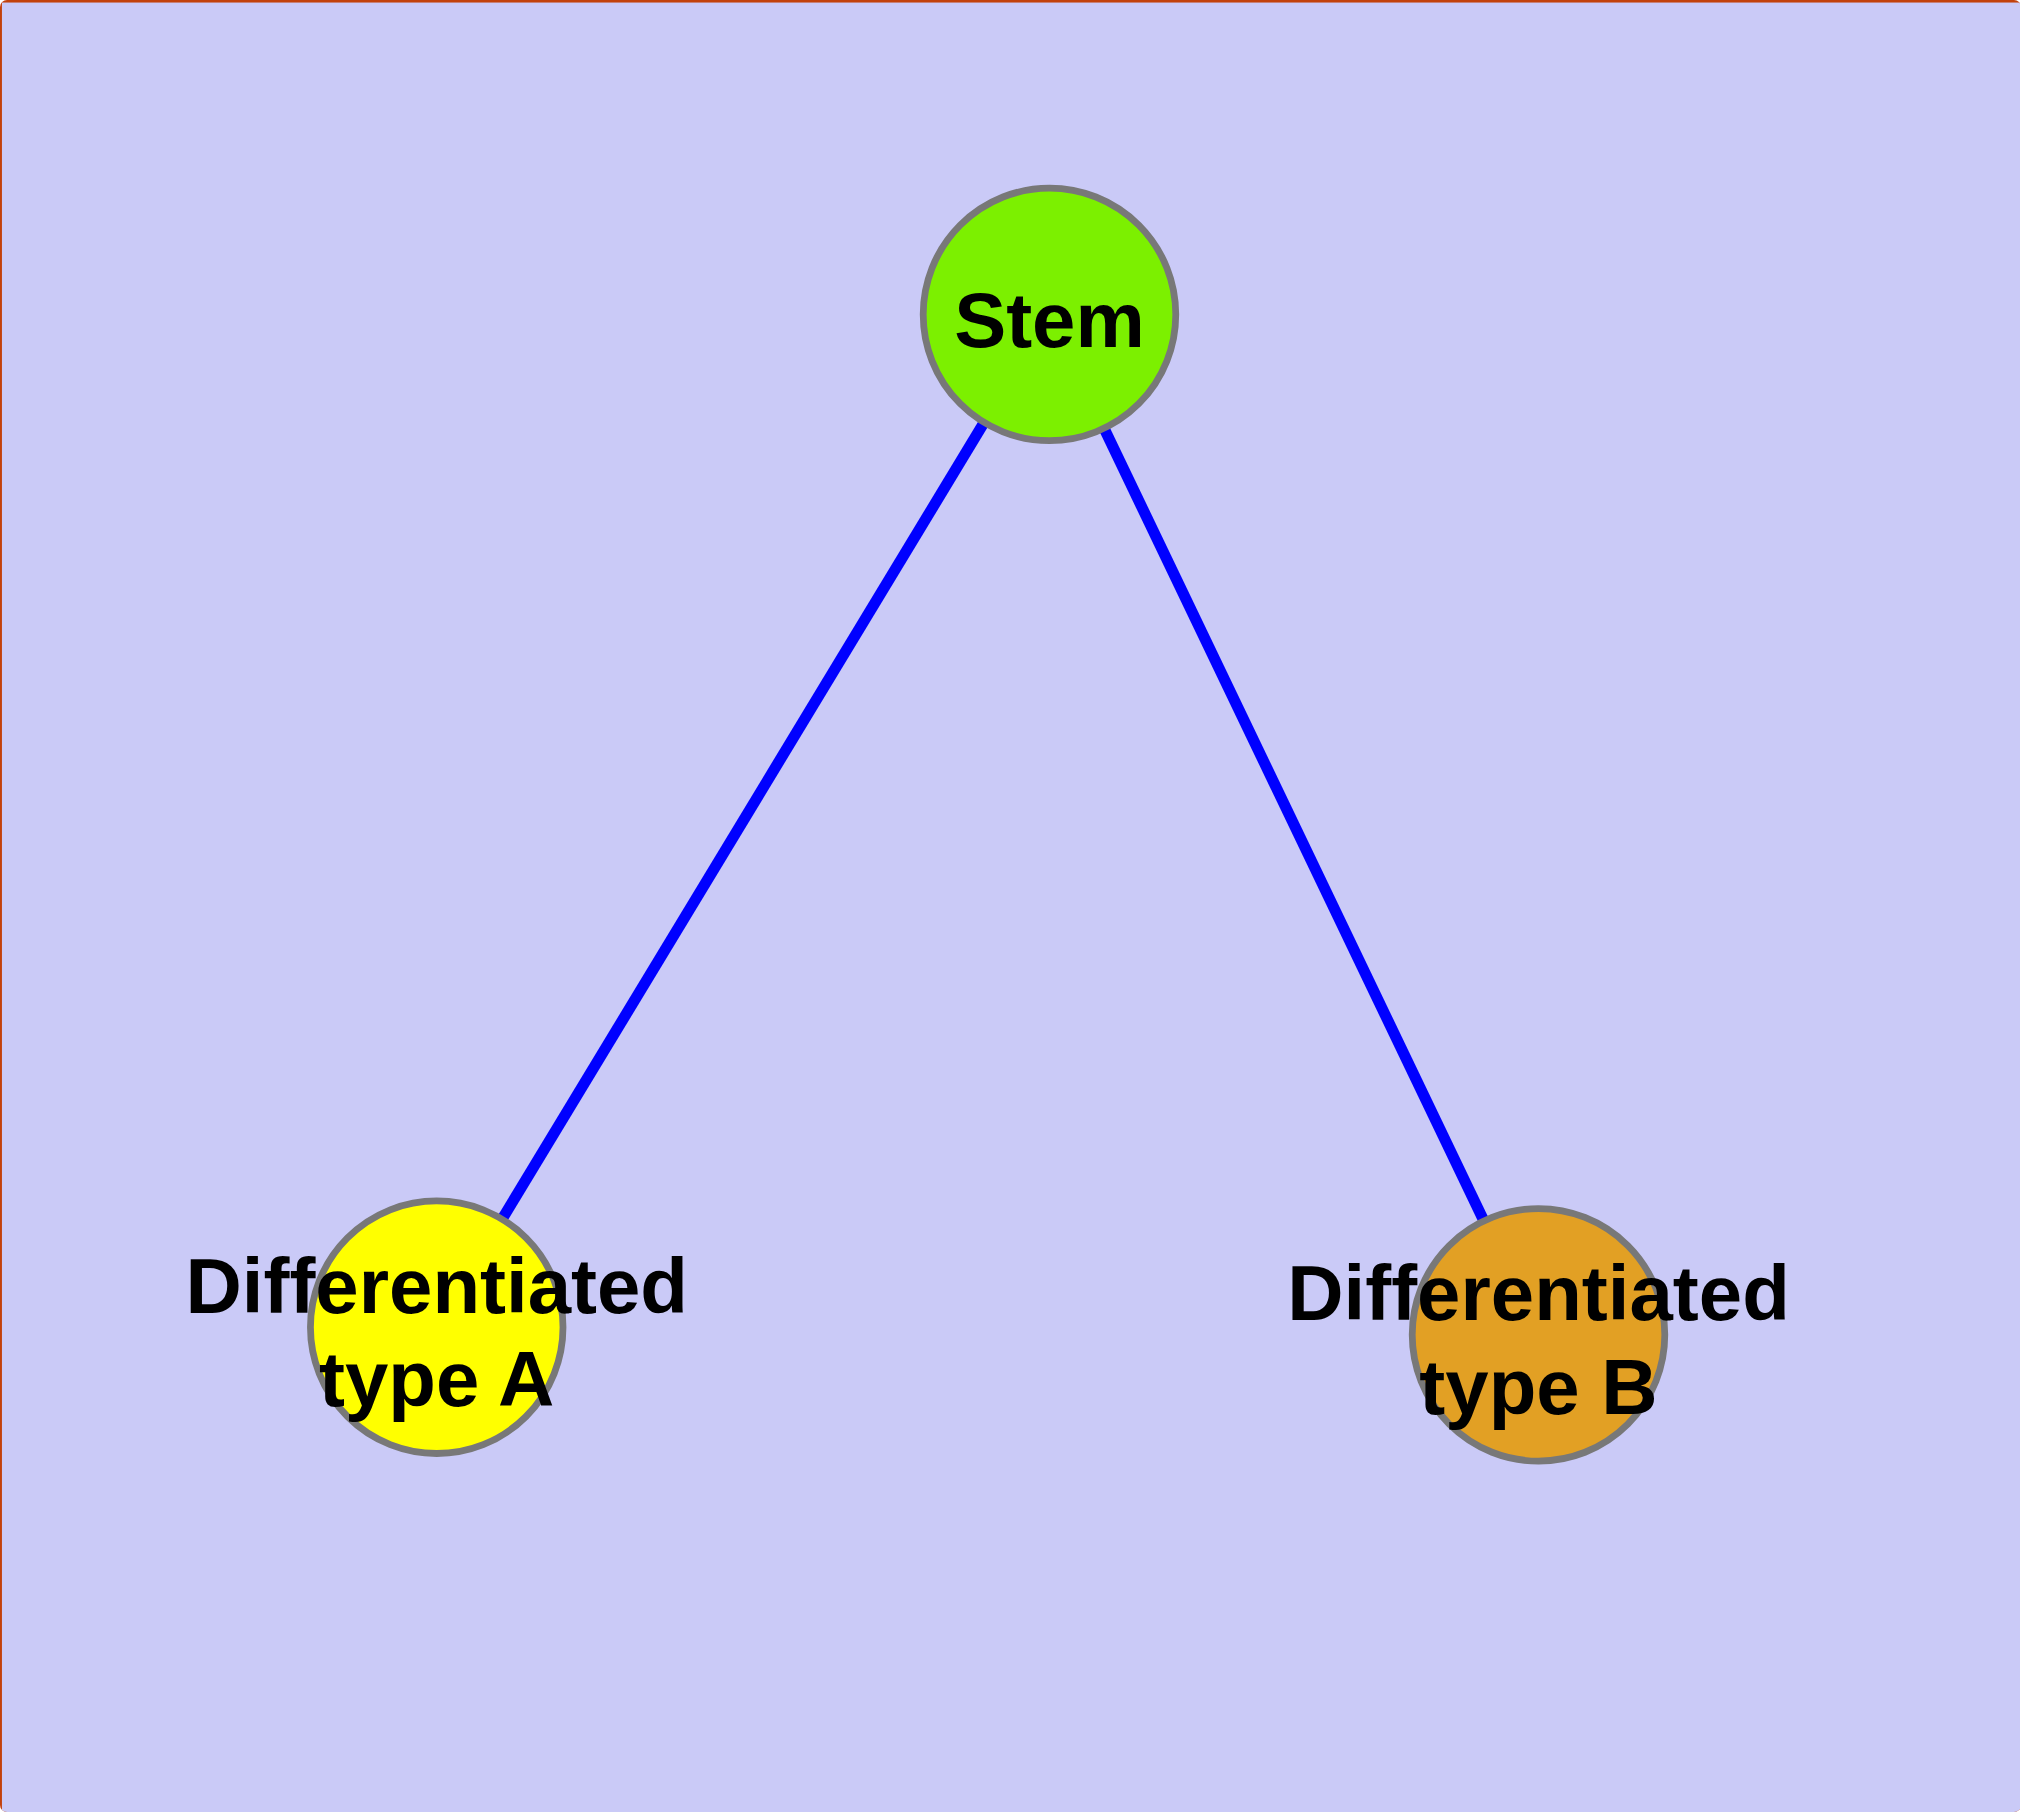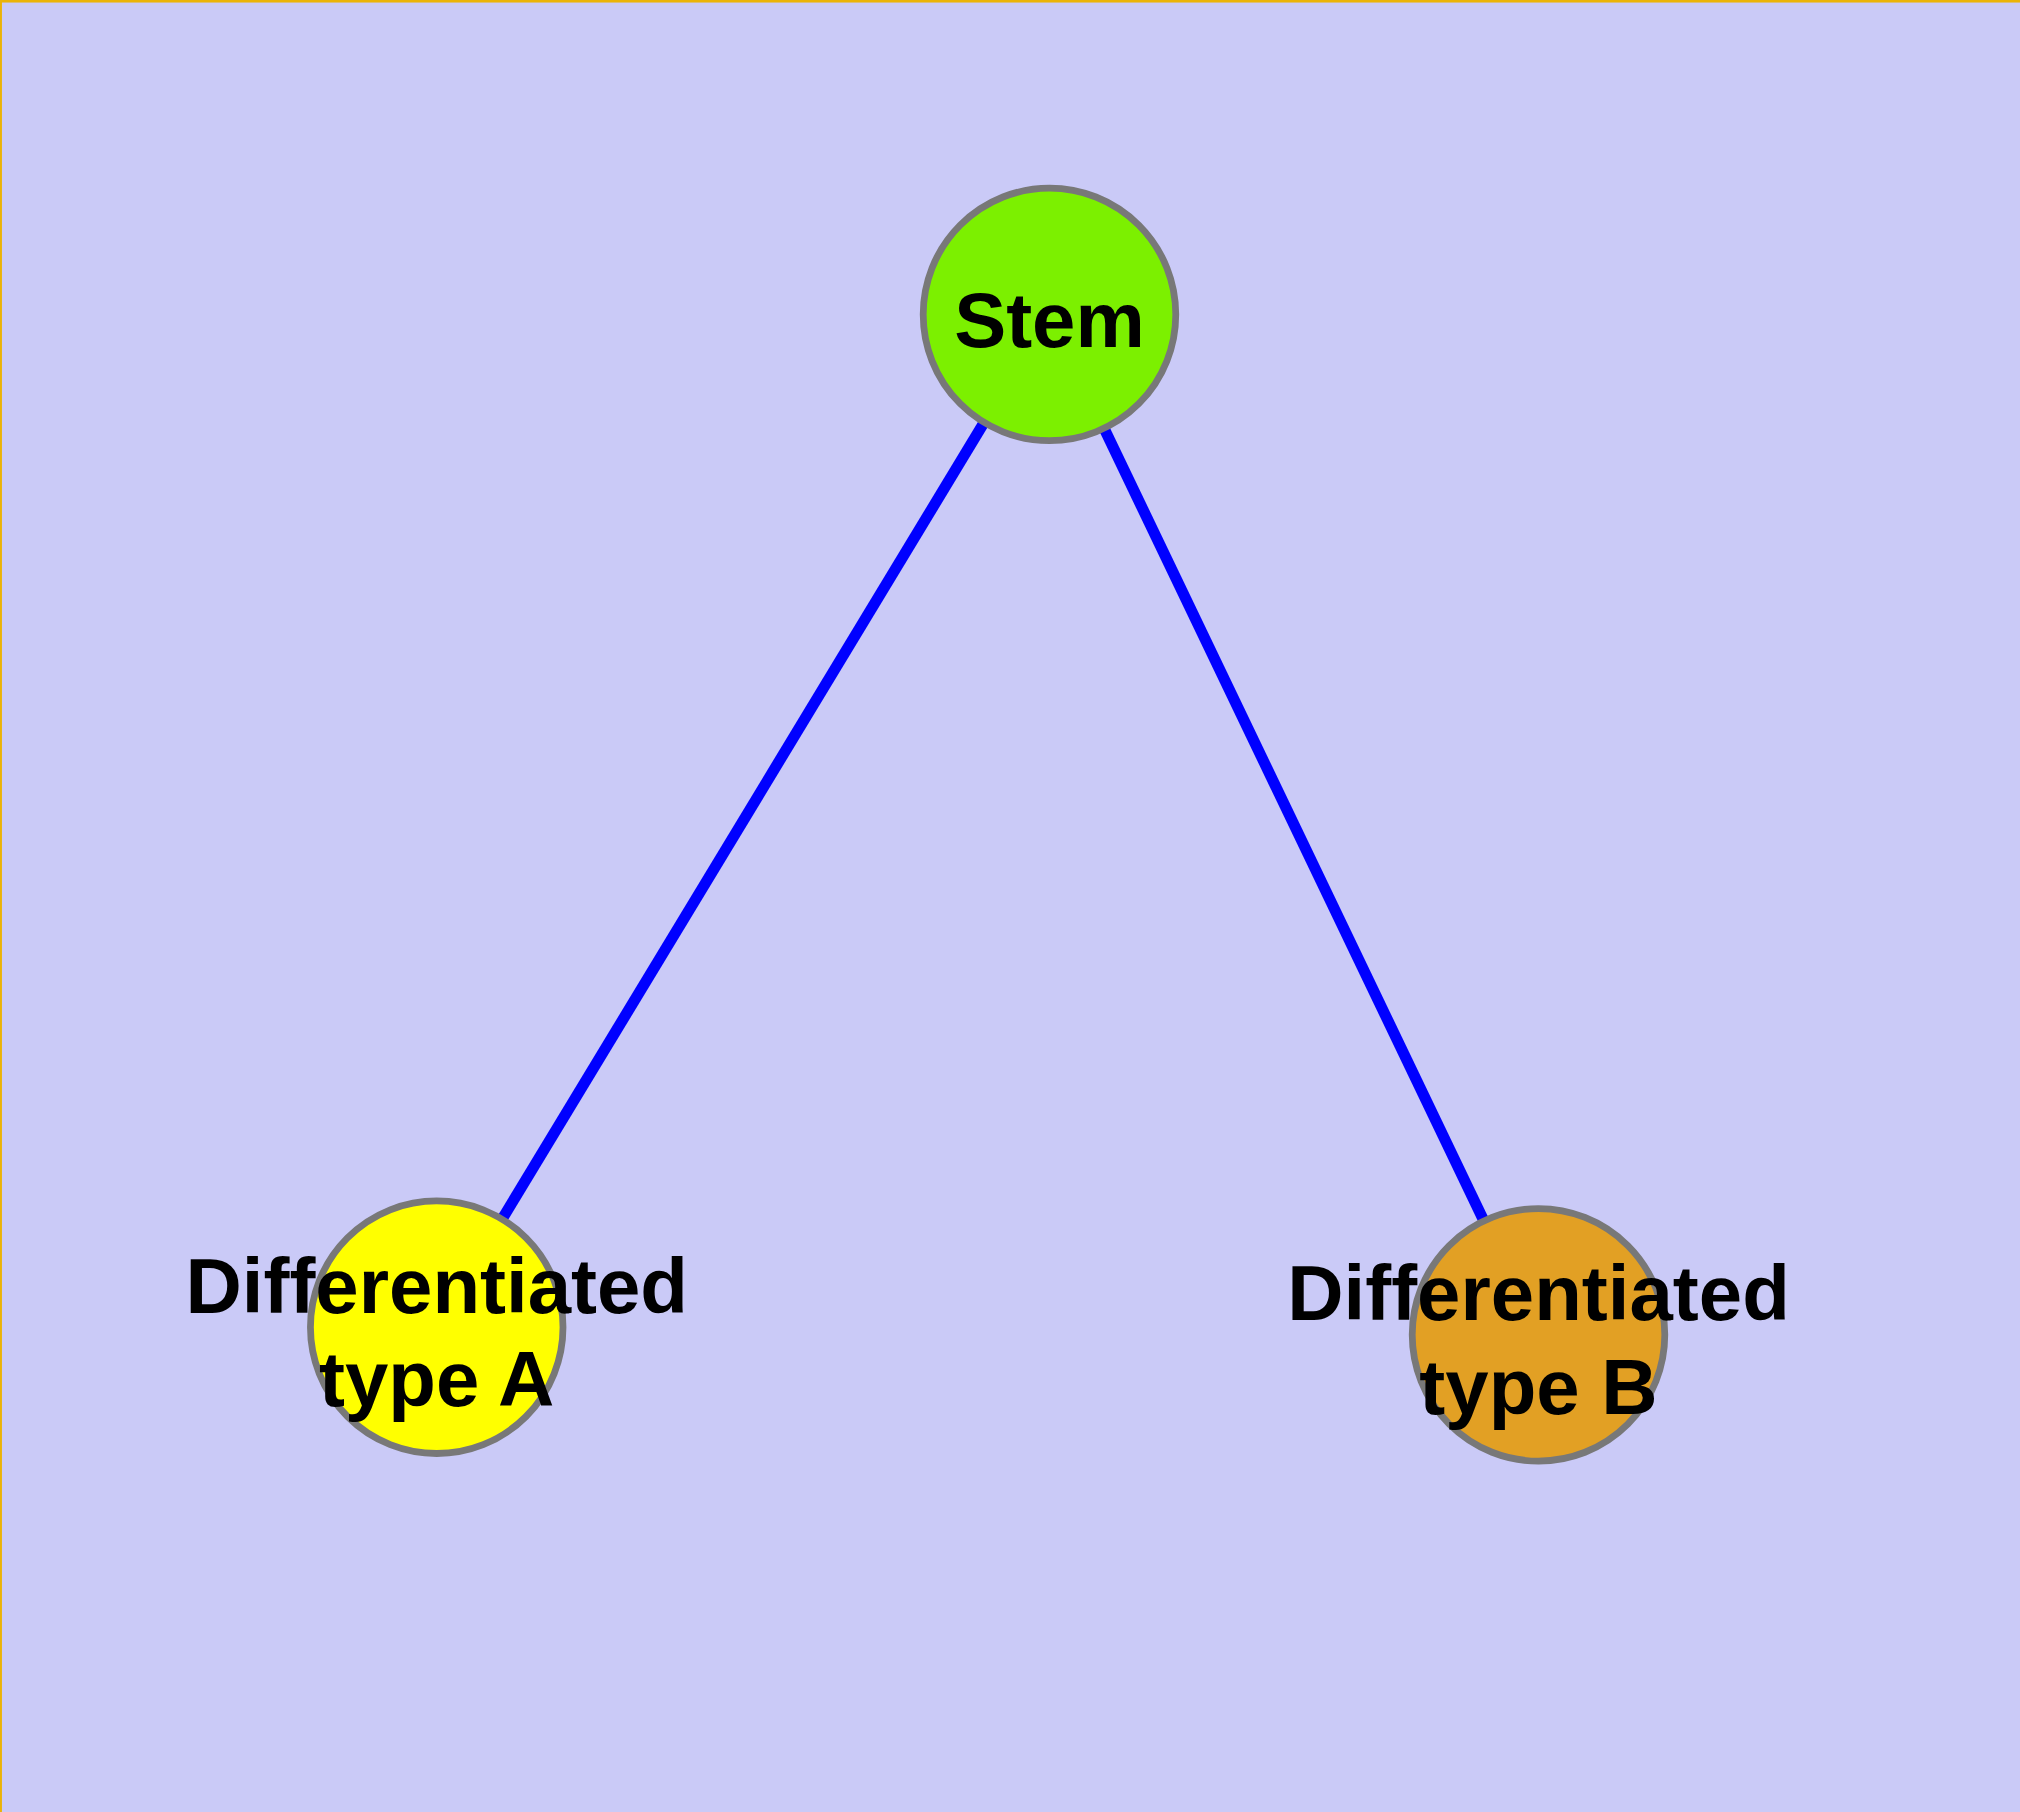--- a/index.html
+++ b/index.html
@@ -5,22 +5,23 @@
   html, body {
     margin: 0;
     padding: 0;
     background: #ffffff;
     font-family: "Liberation Sans", sans-serif;
   }
   #stage {
     position: relative;
     width: 2021px;
     height: 1812px;
-    background: #eab308;
+    background: #c2410c;
     overflow: hidden;
+    border-radius: 7px;
   }
   #graph-svg {
     display: block;
     width: 2021px;
     height: 1812px;
   }
   #graph-svg text {
     font-family: "Liberation Sans", sans-serif;
     font-weight: bold;
     text-anchor: middle;

